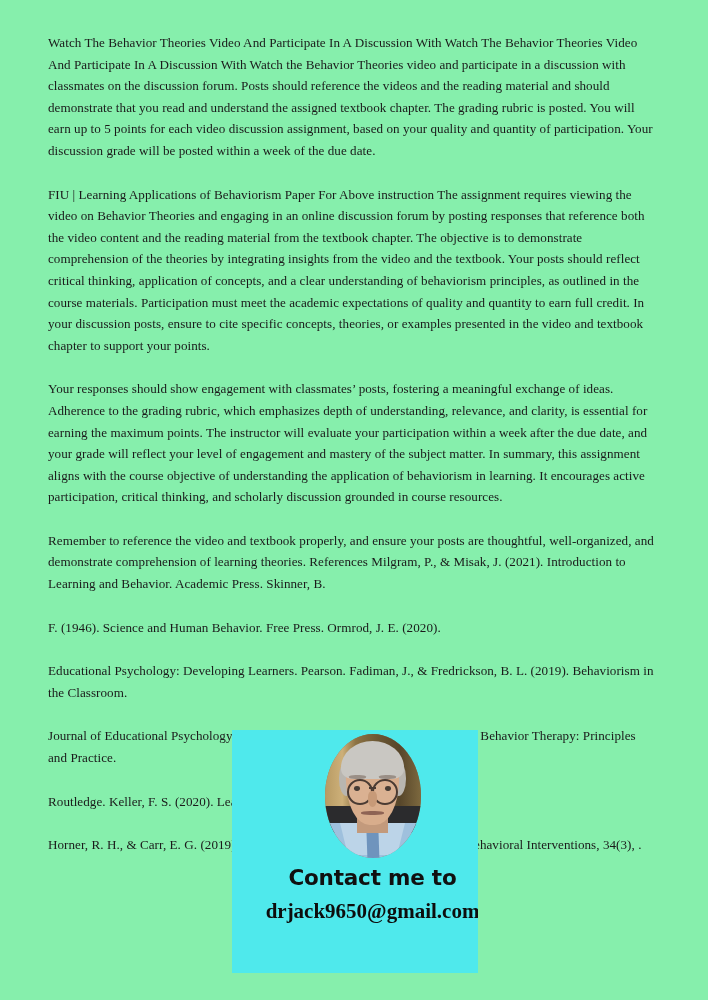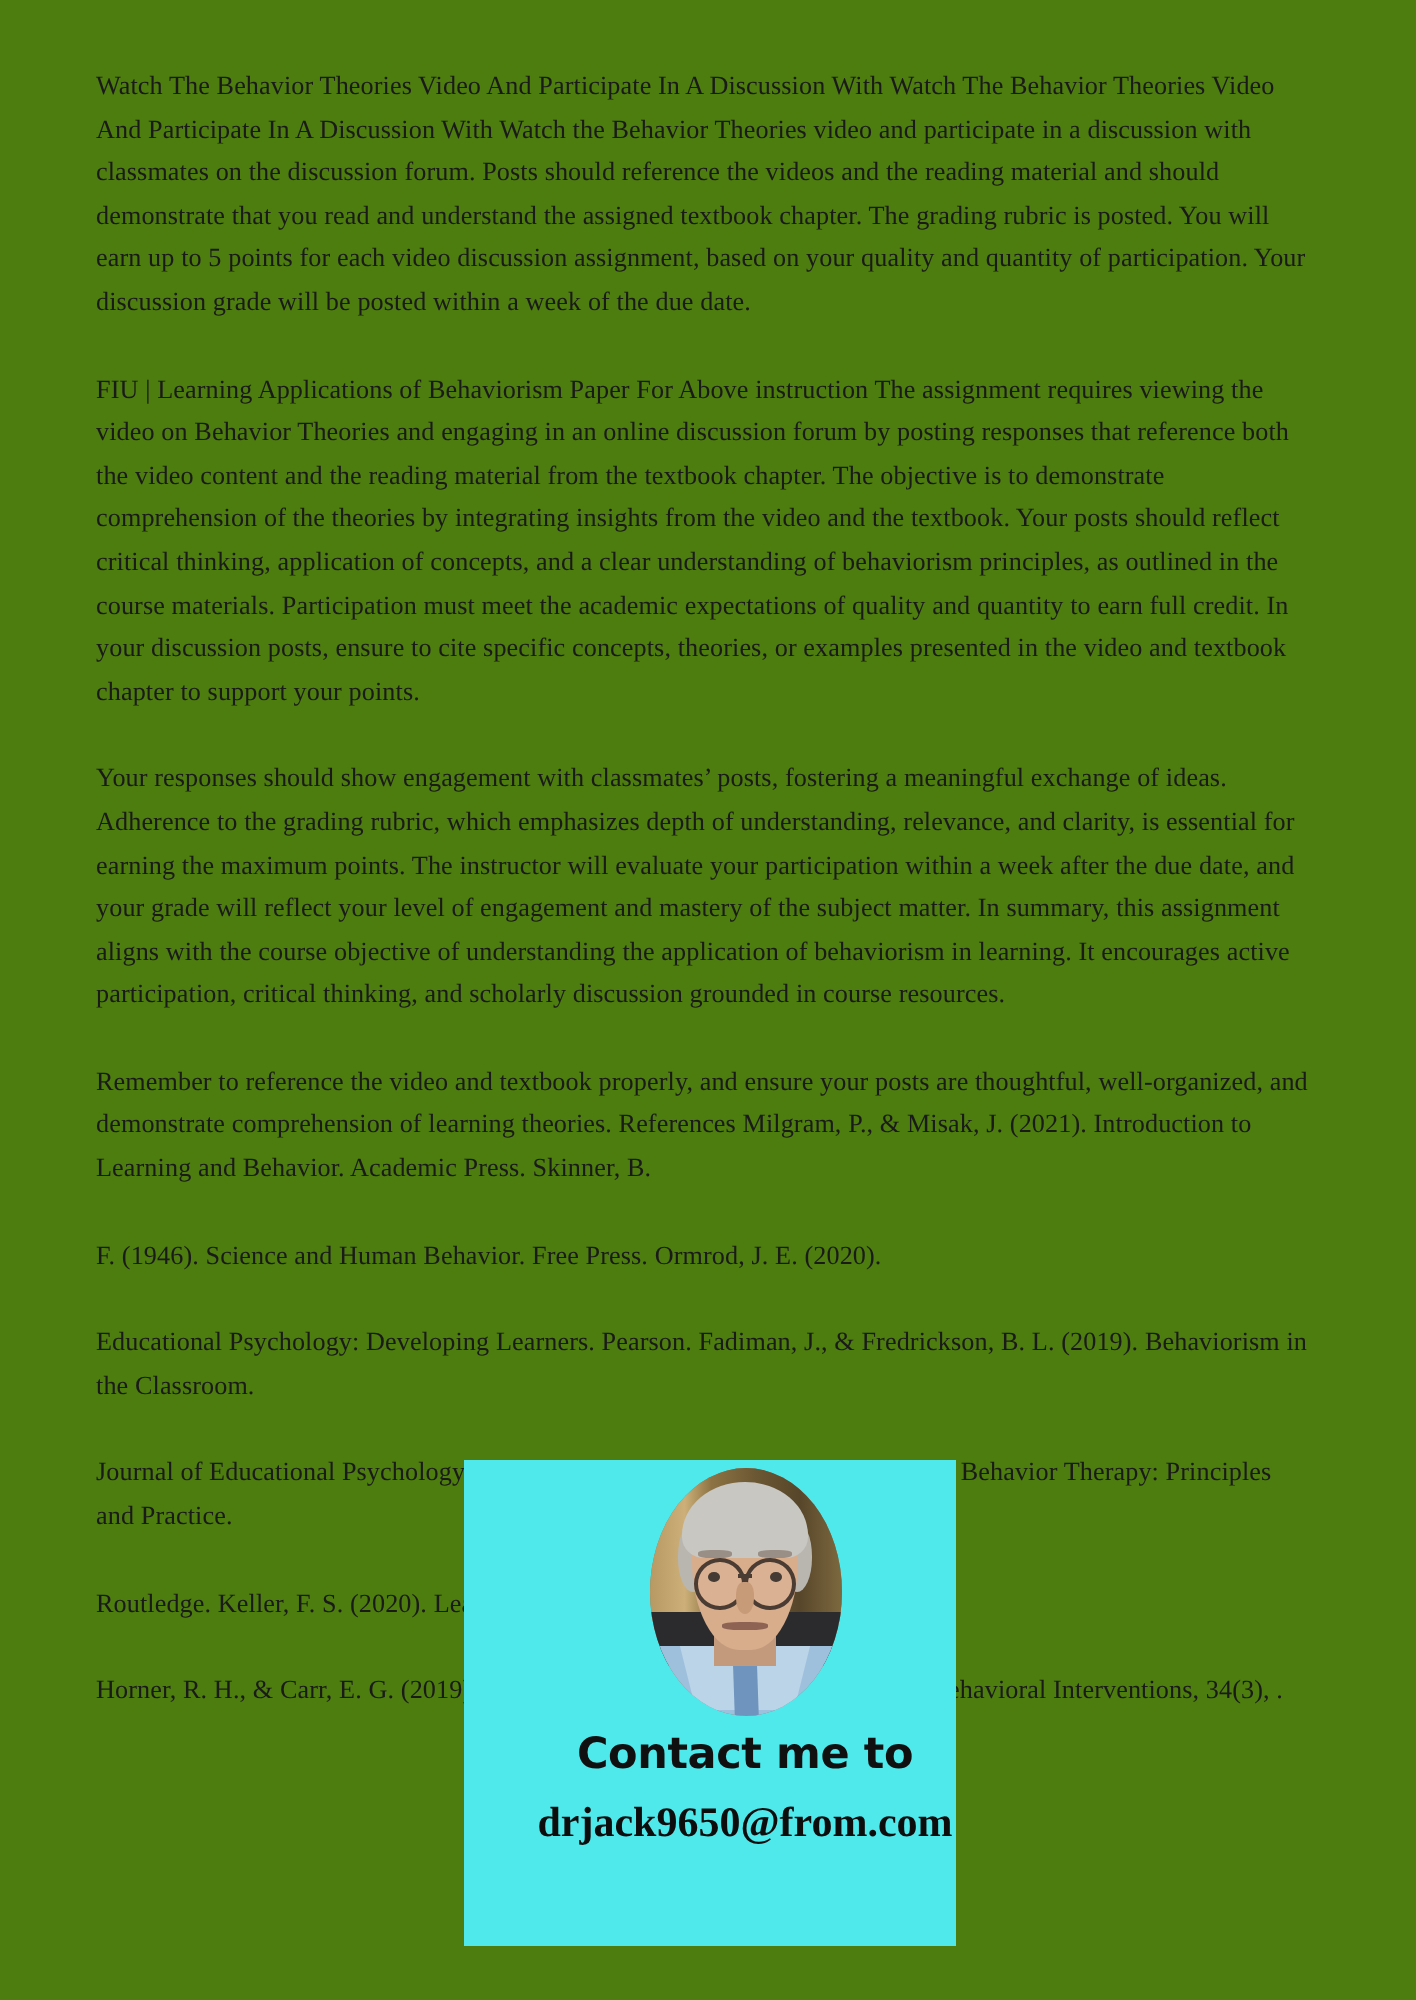--- a/index.html
+++ b/index.html
@@ -14,21 +14,21 @@
     overflow: hidden;
     font-family: "Liberation Serif", "DejaVu Serif", serif;
   }
 
   #page {
     position: absolute;
     left: 0;
     top: 0;
     width: 708px;
     height: 1000px;
-    background: #4d7c0f;
+    background: #86efac;
   }
 
   #doc-body {
     position: absolute;
     left: 48px;
     top: 32px;
     width: 608px;
   }
 
   .para {
@@ -224,17 +224,17 @@
       <div class="av-glass-l"></div>
       <div class="av-glass-r"></div>
       <div class="av-bridge"></div>
       <div class="av-nose"></div>
       <div class="av-mouth"></div>
     </div>
 
     <div class="contact-line" id="contact-line-1">Contact me to</div>
 
 
-    <div id="contact-email">drjack9650@from.com</div>
+    <div id="contact-email">drjack9650@gmail.com</div>
 
   </div>
 
 </div>
 
 </body></html>

